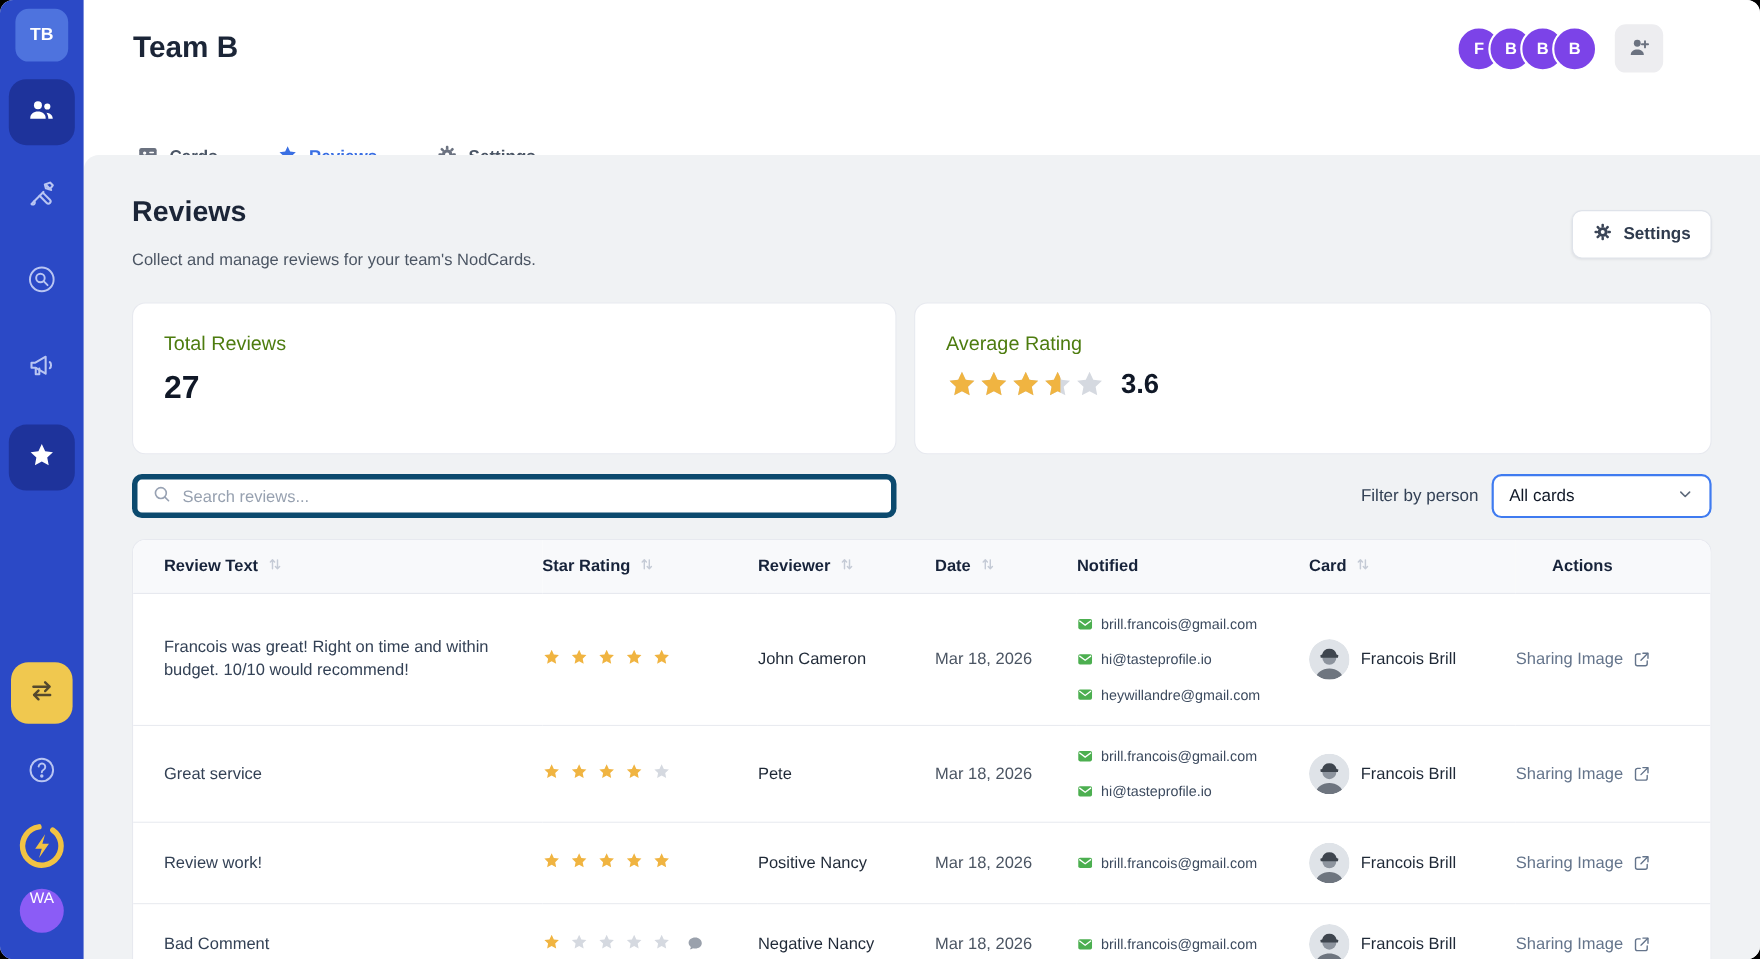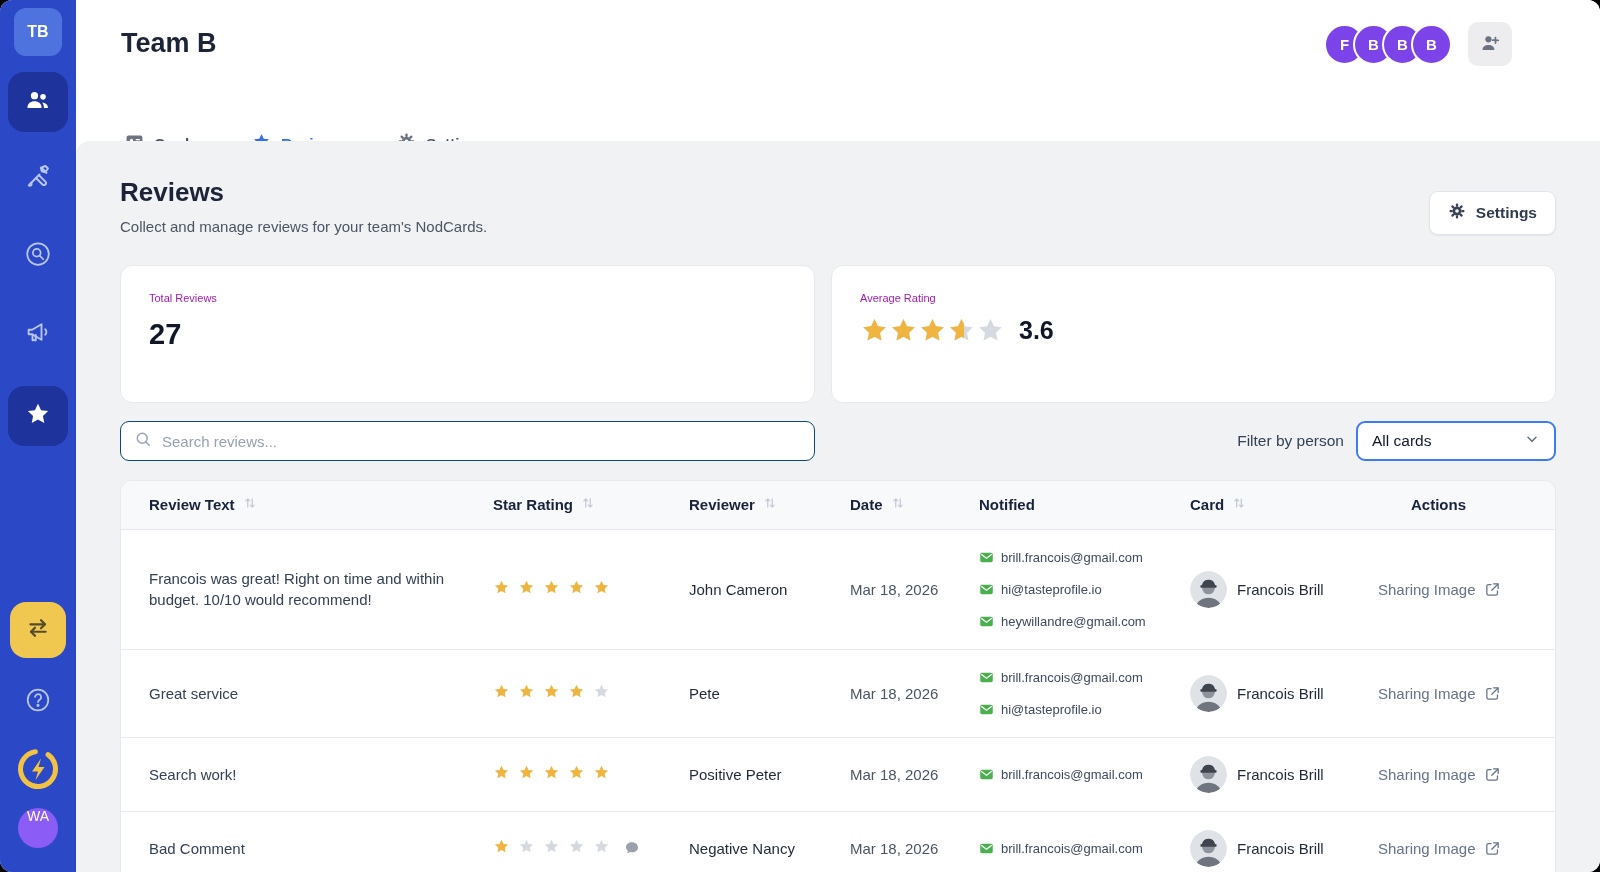--- a/index.html
+++ b/index.html
@@ -32,35 +32,35 @@
   .header-right { position:absolute; top:22px; right:88px; display:flex; align-items:center; }
   .avatar-stack { display:flex; }
   .avatar-stack .av { width:41px; height:41px; margin-left:-12px; border-radius:50%; border:2.5px solid #fff; background:#7c43e8; color:#fff; font-size:15px; font-weight:700; display:flex; align-items:center; justify-content:center; cursor:pointer; }
   .avatar-stack .av:first-child { margin-left:0; }
   .add-member-btn { margin-left:16px; width:44px; height:44px; border-radius:10px; background:#ededf0; border:none; display:flex; align-items:center; justify-content:center; cursor:pointer; }
 
   
   .content { position:absolute; left:76px; top:141px; right:0; bottom:0; background:#f0f2f4; border-top-left-radius:14px; padding:0 44px; overflow:hidden; }
   .page-head { display:flex; justify-content:space-between; align-items:flex-start; padding-top:36px; }
   .page-title { font-size:26px; font-weight:700; color:#1b2537; }
-  .page-subtitle { margin-top:10px; font-size:15px; color:#4b5563; }
+  .page-subtitle { margin-top:20px; font-size:15px; color:#4b5563; }
   .settings-btn { margin-top:14px; height:44px; padding:0 18px; border-radius:9px; background:#fff; border:1px solid #dfe3ea; box-shadow:0 1px 2px rgba(16,24,40,.06); display:flex; align-items:center; gap:10px; font-family:inherit; font-size:15.5px; font-weight:600; color:#2f3b4e; cursor:pointer; }
 
   .stats { margin-top:30px; display:grid; grid-template-columns:695px 1fr; gap:16px; }
   .stat-card { height:138px; background:#fff; border:1px solid #e7e9ef; border-radius:12px; padding:26px 28px; }
-  .stat-label { font-size:11px; color:#a21caf; }
+  .stat-label { font-size:18px; color:#4d7c0f; }
   .stat-value { margin-top:14px; font-size:29px; font-weight:700; color:#101827; }
   .avg-row { margin-top:12px; display:flex; align-items:flex-end; gap:14px; }
   .avg-value { font-size:25px; font-weight:700; color:#101827; }
   .stars { display:flex; align-items:center; }
   .stars .st { position:relative; display:inline-flex; }
   .stars .st .fill-layer { position:absolute; left:0; top:0; height:100%; overflow:hidden; }
 
   .toolbar { margin-top:18px; display:flex; justify-content:space-between; align-items:center; }
-  .search-box { width:695px; height:40px; background:#fff; border:1px solid #0c4a6e; border-radius:9px; display:flex; align-items:center; gap:10px; padding:0 13px; }
+  .search-box { width:695px; height:40px; background:#fff; border:5px solid #0c4a6e; border-radius:9px; display:flex; align-items:center; gap:10px; padding:0 13px; }
   .search-box input { flex:1; border:none; outline:none; font-family:inherit; font-size:15px; color:#101827; background:transparent; }
   .search-box input::placeholder { color:#97a1b0; }
   .filter-group { display:flex; align-items:center; }
   .filter-label { font-size:15.5px; color:#334155; margin-right:12px; }
   .filter-select { width:200px; height:40px; background:#fff; border:2px solid #3f7bf0; border-radius:9px; display:flex; align-items:center; justify-content:space-between; padding:0 14px; font-size:15.5px; color:#101827; cursor:pointer; }
 
   
   .table-card { margin-top:19px; background:#fff; border:1px solid #e7e9ef; border-bottom:none; border-radius:12px 12px 0 0; overflow:hidden; }
   table { width:100%; border-collapse:collapse; table-layout:fixed; }
   thead th { height:48px; background:#f8f9fb; border-bottom:1px solid #e7e9ef; font-size:15px; font-weight:700; color:#17233a; text-align:left; white-space:nowrap; }
@@ -575,42 +575,42 @@
                       <path d="M10 5H6.5A2.5 2.5 0 0 0 4 7.5v10A2.5 2.5 0 0 0 6.5 20h10a2.5 2.5 0 0 0 2.5-2.5V14"></path>
                       <path d="M13.5 4H20v6.5"></path>
                       <path d="M11 13L19.5 4.5"></path>
                     </svg>
                   </span>
                 </a>
               </td>
             </tr>
             <tr>
               <td class="c-review">
-                <div class="review-text">Search work!</div>
+                <div class="review-text">Review work!</div>
               </td>
               <td>
                 <div class="row-stars">
                   <span><svg width="17" height="17" viewBox="0 0 24 24" fill="#f0b441">
                       <path d="M12 2.5l2.83 5.94 6.52.83-4.79 4.5 1.23 6.43L12 17.07 6.21 20.2l1.23-6.43-4.79-4.5 6.52-.83z"></path>
                     </svg></span>
                   <span><svg width="17" height="17" viewBox="0 0 24 24" fill="#f0b441">
                       <path d="M12 2.5l2.83 5.94 6.52.83-4.79 4.5 1.23 6.43L12 17.07 6.21 20.2l1.23-6.43-4.79-4.5 6.52-.83z"></path>
                     </svg></span>
                   <span><svg width="17" height="17" viewBox="0 0 24 24" fill="#f0b441">
                       <path d="M12 2.5l2.83 5.94 6.52.83-4.79 4.5 1.23 6.43L12 17.07 6.21 20.2l1.23-6.43-4.79-4.5 6.52-.83z"></path>
                     </svg></span>
                   <span><svg width="17" height="17" viewBox="0 0 24 24" fill="#f0b441">
                       <path d="M12 2.5l2.83 5.94 6.52.83-4.79 4.5 1.23 6.43L12 17.07 6.21 20.2l1.23-6.43-4.79-4.5 6.52-.83z"></path>
                     </svg></span>
                   <span><svg width="17" height="17" viewBox="0 0 24 24" fill="#f0b441">
                       <path d="M12 2.5l2.83 5.94 6.52.83-4.79 4.5 1.23 6.43L12 17.07 6.21 20.2l1.23-6.43-4.79-4.5 6.52-.83z"></path>
                     </svg></span>
                 </div>
               </td>
-              <td><span class="reviewer">Positive Peter</span></td>
+              <td><span class="reviewer">Positive Nancy</span></td>
               <td><span class="date">Mar 18, 2026</span></td>
               <td>
                 <div class="emails">
                   <span class="email-line">
                     <span style="display:inline-flex;">
                       <svg width="15" height="15" viewBox="0 0 24 24">
                         <rect x="2" y="4.5" width="20" height="15" rx="2.6" fill="#4caf50"></rect>
                         <path d="M3.5 6.8L12 13.2 20.5 6.8" stroke="#fff" stroke-width="1.9" fill="none"></path>
                       </svg>
                     </span>

